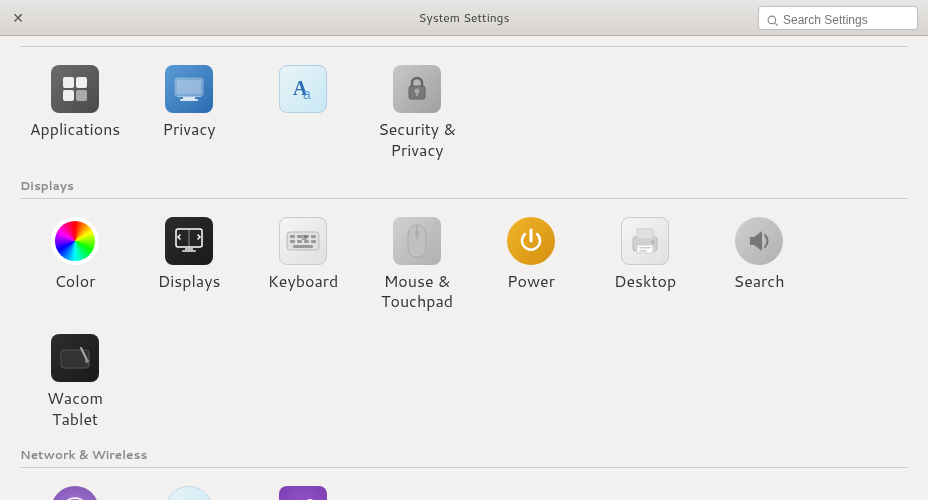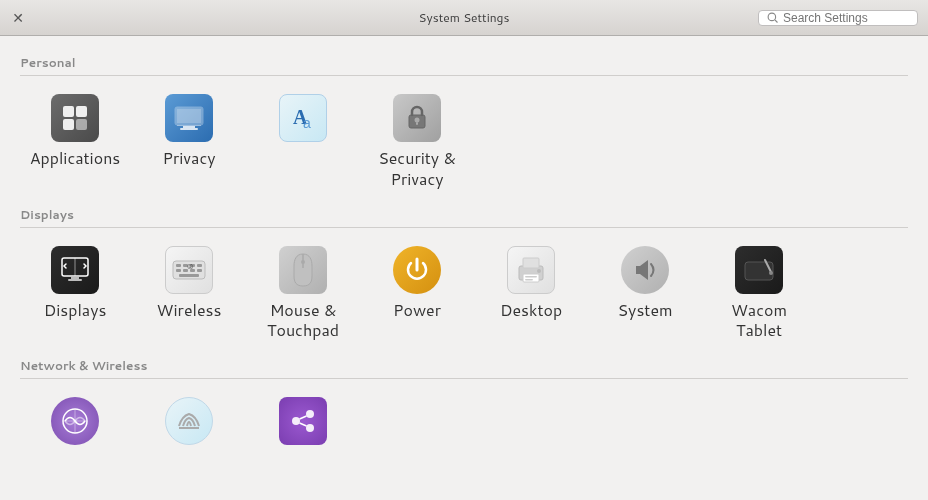--- a/index.html
+++ b/index.html
@@ -39,27 +39,27 @@
       font-size: 12px;
       color: #3d3d3d;
       font-weight: 500;
     }
     .search-bar {
       position: absolute;
       right: 10px;
       top: 50%;
       transform: translateY(-50%);
       display: flex;
-      align-items: center;
+      align-items: flex-end;
       background: white;
       border: 1px solid #c0bebe;
       border-radius: 4px;
       padding: 2px 8px;
       width: 160px;
-      height: 16px;
+      height: 24px;
     }
     .search-bar svg {
       width: 12px;
       height: 12px;
       fill: #888;
       margin-right: 4px;
       flex-shrink: 0;
     }
     .search-input {
       border: none;
@@ -328,21 +328,20 @@
       <circle cx="6.5" cy="6.5" r="5" stroke="#888" stroke-width="1.5" fill="none"></circle>
       <line x1="10.5" y1="10.5" x2="14" y2="14" stroke="#888" stroke-width="1.5"></line>
     </svg>
     <input class="search-input" type="text" placeholder="Search Settings" style="">
   </div>
 </div>
 
 <div class="content">
 
   <div>
-    <div class="section-label">Personal</div>
     <hr class="section-divider">
     <div class="icons-grid">
       <div class="icon-item">
         <div class="icon-img">
           <div class="icon-applications">
             <svg width="32" height="32" viewBox="0 0 32 32" fill="none">
               <rect x="4" y="4" width="11" height="11" rx="2" fill="white" opacity="0.9"></rect>
               <rect x="17" y="4" width="11" height="11" rx="2" fill="white" opacity="0.9"></rect>
               <rect x="4" y="17" width="11" height="11" rx="2" fill="white" opacity="0.9"></rect>
               <rect x="17" y="17" width="11" height="11" rx="2" fill="white" opacity="0.5"></rect>
@@ -389,20 +388,28 @@
         </div>
         <span class="icon-label">Security &amp; Privacy</span>
       </div>
     </div>
   </div>
 
   <div>
     <div class="section-label">Displays</div>
     <hr class="section-divider">
     <div class="icons-grid">
+      <div class="icon-item">
+        <div class="icon-img">
+          <div class="icon-color">
+            <div class="color-wheel"></div>
+          </div>
+        </div>
+        <span class="icon-label">Color</span>
+      </div>
       <div class="icon-item">
         <div class="icon-img">
           <div class="icon-displays">
             <svg width="30" height="28" viewBox="0 0 30 28" fill="none">
               <rect x="2" y="2" width="26" height="18" rx="2" stroke="white" stroke-width="1.5" fill="none"></rect>
               <line x1="15" y1="2" x2="15" y2="20" stroke="white" stroke-width="1" opacity="0.5"></line>
 
               <path d="M6 8 L4 10 L6 12" stroke="white" stroke-width="1.5" fill="none" stroke-linecap="round"></path>
               <path d="M24 8 L26 10 L24 12" stroke="white" stroke-width="1.5" fill="none" stroke-linecap="round"></path>
               <rect x="11" y="21" width="8" height="2" fill="white" opacity="0.7"></rect>
@@ -423,21 +430,21 @@
               <rect x="26" y="7" width="5" height="3" rx="1" fill="#999"></rect>
               <rect x="5" y="12" width="5" height="3" rx="1" fill="#999"></rect>
               <rect x="12" y="12" width="5" height="3" rx="1" fill="#999"></rect>
               <rect x="19" y="12" width="5" height="3" rx="1" fill="#999"></rect>
               <rect x="26" y="12" width="5" height="3" rx="1" fill="#999"></rect>
               <rect x="8" y="17" width="20" height="3" rx="1" fill="#999"></rect>
               <text x="16" y="11" font-size="6" fill="#555">@</text>
             </svg>
           </div>
         </div>
-        <span class="icon-label">Wireless</span>
+        <span class="icon-label">Keyboard</span>
       </div>
       <div class="icon-item">
         <div class="icon-img">
           <div class="icon-mouse">
             <svg width="26" height="36" viewBox="0 0 26 36" fill="none">
               <path d="M13 2 C6 2 4 8 4 14 L4 24 C4 30 6 34 13 34 C20 34 22 30 22 24 L22 14 C22 8 20 2 13 2 Z" fill="#c0c0c0" stroke="#aaa" stroke-width="1"></path>
               <line x1="13" y1="2" x2="13" y2="16" stroke="#aaa" stroke-width="1.5"></line>
               <circle cx="13" cy="10" r="2" fill="#aaa"></circle>
             </svg>
           </div>
@@ -472,21 +479,21 @@
       </div>
       <div class="icon-item">
         <div class="icon-img">
           <div class="icon-sound">
             <svg width="30" height="30" viewBox="0 0 30 30" fill="none">
               <path d="M6 11 L6 19 L10 19 L18 25 L18 5 L10 11 Z" fill="#777"></path>
               <path d="M21 9 Q26 15 21 21" stroke="#777" stroke-width="2" fill="none" stroke-linecap="round"></path>
             </svg>
           </div>
         </div>
-        <span class="icon-label">System</span>
+        <span class="icon-label">Search</span>
       </div>
       <div class="icon-item">
         <div class="icon-img">
           <div class="icon-wacom">
             <svg width="36" height="28" viewBox="0 0 36 28" fill="none">
               <rect x="4" y="6" width="28" height="18" rx="3" fill="#333" stroke="#555" stroke-width="1"></rect>
               <line x1="24" y1="4" x2="30" y2="16" stroke="#aaa" stroke-width="2" stroke-linecap="round"></line>
               <circle cx="30" cy="17" r="2" fill="#888"></circle>
             </svg>
           </div>

